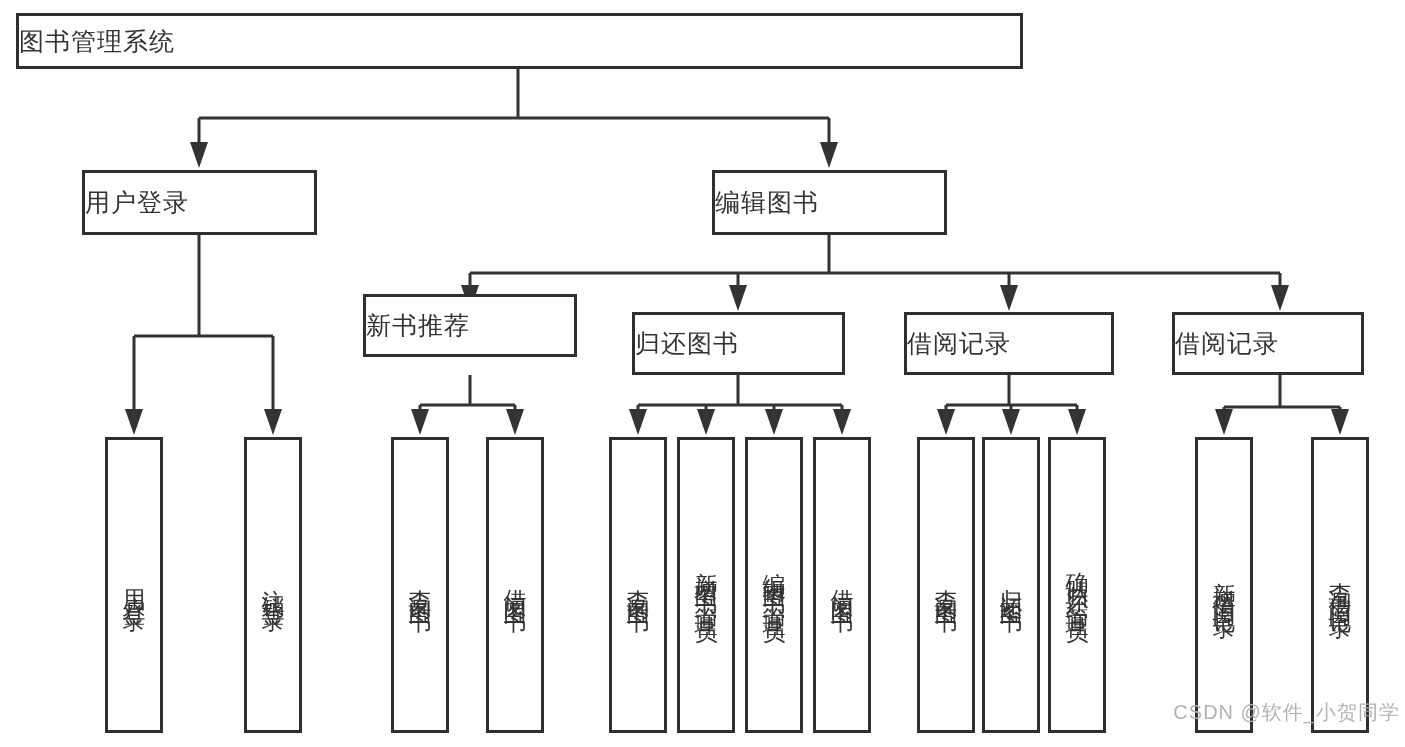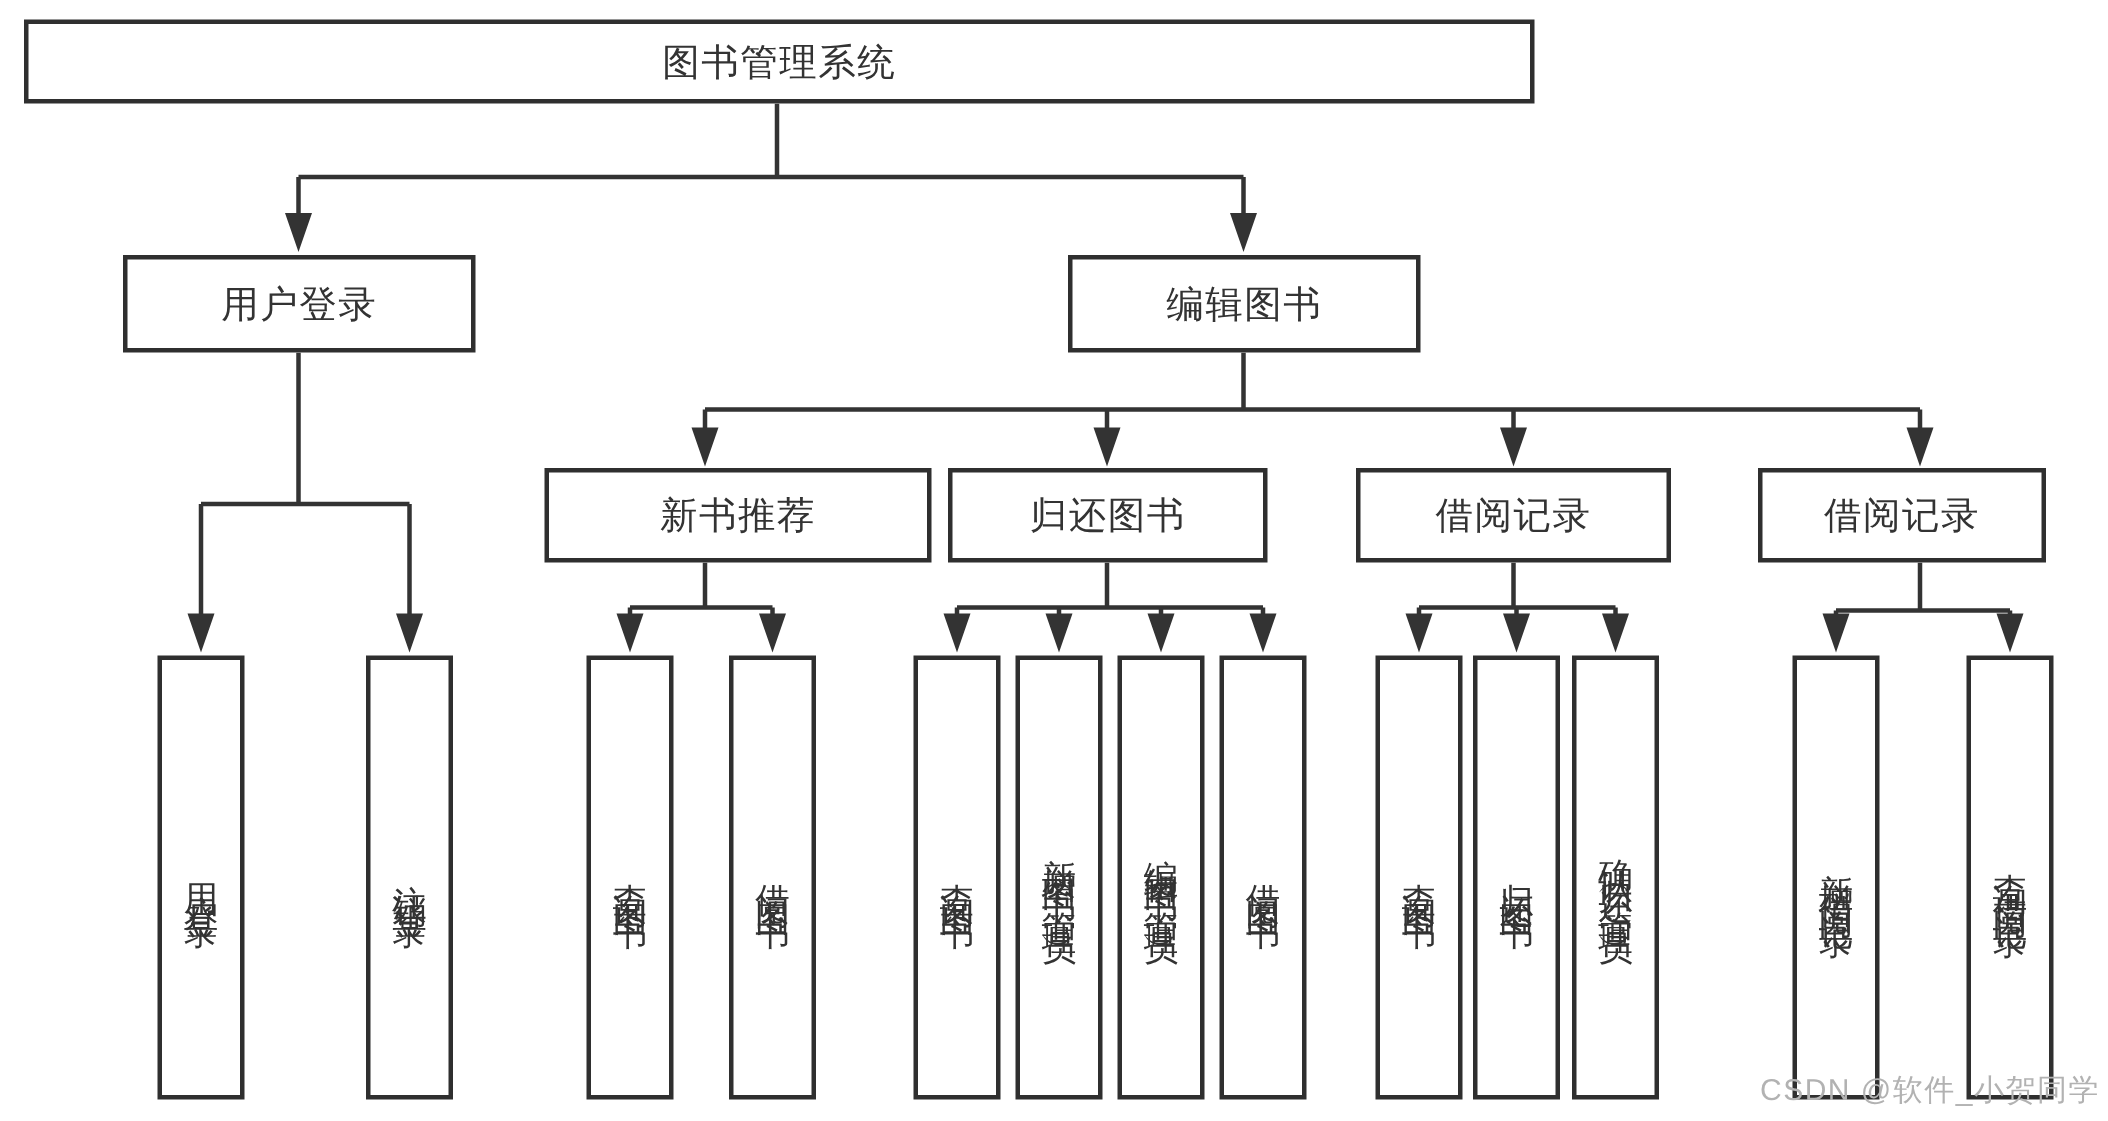--- a/index.html
+++ b/index.html
@@ -22,21 +22,20 @@
     width: 1405px;
     height: 747px;
   }
   .hbox {
     position: absolute;
     box-sizing: border-box;
     border: 3px solid #2f2f2f;
     background: #ffffff;
     display: flex;
     align-items: center;
-    justify-content: center;
     font-size: 25px;
     color: #333333;
     letter-spacing: 1px;
     white-space: nowrap;
   }
   .vbox {
     position: absolute;
     box-sizing: border-box;
     border: 3px solid #2f2f2f;
     background: #ffffff;
@@ -52,21 +51,21 @@
     text-orientation: mixed;
     font-size: 23px;
     color: #333333;
     letter-spacing: 7px;
     line-height: 1;
     max-height: 290px;
   }
   #watermark {
     position: absolute;
     right: 5px;
-    bottom: 7px;
+    bottom: 21px;
     font-size: 20px;
     color: #b2b2b2;
     letter-spacing: 1px;
     white-space: nowrap;
   }
 </style>
 </head>
 <body>
 
 <div id="canvas">
@@ -118,21 +117,21 @@
     <span>图书管理系统</span>
   </div>
 
   <div class="hbox" style="left:82px;top:170px;width:235px;height:65px">
     <span>用户登录</span>
   </div>
   <div class="hbox" style="left:712px;top:170px;width:235px;height:65px">
     <span>编辑图书</span>
   </div>
 
-  <div class="hbox" style="left:363px;top:312px;width:258px;height:63px">
+  <div class="hbox" style="left:363px;top:294px;width:214px;height:63px">
     <span>新书推荐</span>
   </div>
   <div class="hbox" style="left:632px;top:312px;width:213px;height:63px">
     <span>归还图书</span>
   </div>
   <div class="hbox" style="left:904px;top:312px;width:210px;height:63px">
     <span>借阅记录</span>
   </div>
   <div class="hbox" style="left:1172px;top:312px;width:192px;height:63px">
     <span>借阅记录</span>

